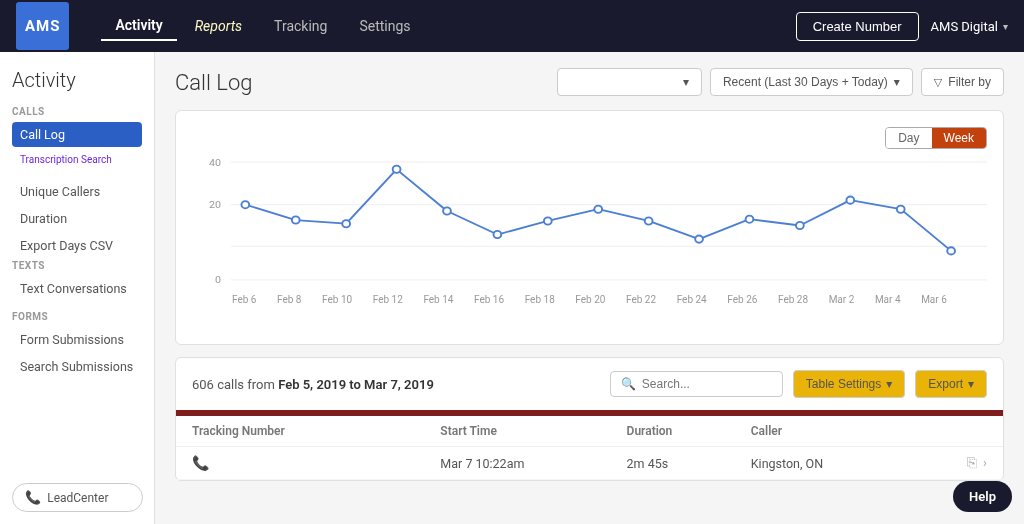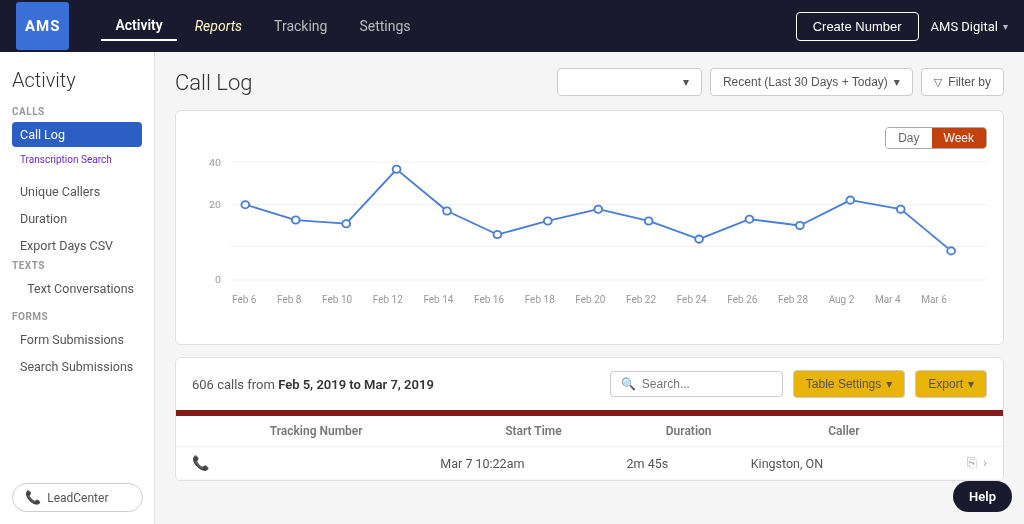--- a/index.html
+++ b/index.html
@@ -33,21 +33,21 @@
     <div style="font-size:20px;font-weight:300;color:#333;margin-bottom:14px;">Activity</div>
 
     <div style="font-size:10px;font-weight:700;color:#999;letter-spacing:0.5px;margin-bottom:5px;text-transform:uppercase;">CALLS</div>
     <div style="padding:5px 8px;border-radius:4px;cursor:pointer;background:#2c5fc3;color:white;font-size:12.5px;margin-bottom:2px;">Call Log</div>
     <div style="padding:5px 8px;border-radius:4px;cursor:pointer;color:#6d28d9;font-size:10px;margin-bottom:9px;">Transcription Search</div>
     <div style="padding:5px 8px;border-radius:4px;cursor:pointer;color:#555;font-size:12.5px;margin-bottom:2px;">Unique Callers</div>
     <div style="padding:5px 8px;border-radius:4px;cursor:pointer;color:#555;font-size:12.5px;margin-bottom:2px;">Duration</div>
     <div style="padding:5px 8px;border-radius:4px;cursor:pointer;color:#555;font-size:12.5px;margin-bottom:2px;">Export Days CSV</div>
 
     <div style="font-size:10px;font-weight:700;color:#999;letter-spacing:0.5px;margin-bottom:5px;text-transform:uppercase;">TEXTS</div>
-    <div style="padding:5px 8px;border-radius:4px;cursor:pointer;color:#555;font-size:12.5px;margin-bottom:2px;text-align:right;">Text Conversations</div>
+    <div style="padding:5px 8px;border-radius:4px;cursor:pointer;color:#555;font-size:12.5px;margin-bottom:2px;">Text Conversations</div>
 
     <div style="font-size:10px;font-weight:700;color:#999;letter-spacing:0.5px;margin-bottom:5px;margin-top:10px;text-transform:uppercase;">FORMS</div>
     <div style="padding:5px 8px;border-radius:4px;cursor:pointer;color:#555;font-size:12.5px;margin-bottom:2px;">Form Submissions</div>
     <div style="padding:5px 8px;border-radius:4px;cursor:pointer;color:#555;font-size:12.5px;margin-bottom:2px;">Search Submissions</div>
 
     <div style="position:absolute;bottom:12px;left:12px;width:131px;background:white;border:1.5px solid #ccc;border-radius:20px;padding:6px 12px;display:flex;align-items:center;gap:6px;cursor:pointer;font-size:12px;color:#555;">
       <span style="font-size:13px;">📞</span>
       <span>LeadCenter</span>
     </div>
   </aside>
@@ -117,21 +117,21 @@
           <span style="font-size:10px;color:#999;">Feb 10</span>
           <span style="font-size:10px;color:#999;">Feb 12</span>
           <span style="font-size:10px;color:#999;">Feb 14</span>
           <span style="font-size:10px;color:#999;">Feb 16</span>
           <span style="font-size:10px;color:#999;">Feb 18</span>
           <span style="font-size:10px;color:#999;">Feb 20</span>
           <span style="font-size:10px;color:#999;">Feb 22</span>
           <span style="font-size:10px;color:#999;">Feb 24</span>
           <span style="font-size:10px;color:#999;">Feb 26</span>
           <span style="font-size:10px;color:#999;">Feb 28</span>
-          <span style="font-size:10px;color:#999;">Aug 2</span>
+          <span style="font-size:10px;color:#999;">Mar 2</span>
           <span style="font-size:10px;color:#999;">Mar 4</span>
           <span style="font-size:10px;color:#999;">Mar 6</span>
         </div>
       </div>
     </div>
 
     <div style="background:white;border:1px solid #e0e0e0;border-radius:6px;">
       <div style="display:flex;align-items:center;padding:12px 16px;border-bottom:6px solid #7f1d1d;gap:10px;flex-wrap:wrap;">
         <div style="font-size:13px;color:#555;flex:1;">
           <span>606 calls from</span>
@@ -144,21 +144,21 @@
         <button style="display:flex;align-items:center;gap:5px;border:1.5px solid #ccc;border-radius:4px;padding:6px 12px;background:#eab308;cursor:pointer;font-size:12px;color:#555;">
           <span>Table Settings</span>
           <span>▾</span>
         </button>
         <button style="display:flex;align-items:center;gap:5px;border:1.5px solid #ccc;border-radius:4px;padding:6px 12px;background:#eab308;cursor:pointer;font-size:12px;color:#555;">
           <span>Export</span>
           <span>▾</span>
         </button>
       </div>
 
-      <div style="display:flex;padding:8px 16px;border-bottom:1px solid #eee;text-align:center;">
+      <div style="display:flex;padding:8px 16px;border-bottom:1px solid #eee;">
         <div style="flex:2;font-size:12px;font-weight:600;color:#777;">Tracking Number</div>
         <div style="flex:1.5;font-size:12px;font-weight:600;color:#777;">Start Time</div>
         <div style="flex:1;font-size:12px;font-weight:600;color:#777;">Duration</div>
         <div style="flex:1.5;font-size:12px;font-weight:600;color:#777;">Caller</div>
         <div style="width:50px;"></div>
       </div>
 
       <div style="display:flex;padding:8px 16px;align-items:center;border-bottom:1px solid #f5f5f5;">
         <div style="flex:2;font-size:12.5px;color:#555;display:flex;align-items:center;gap:4px;">
           <span style="color:#4a7fd4;font-size:14px;">📞</span>

